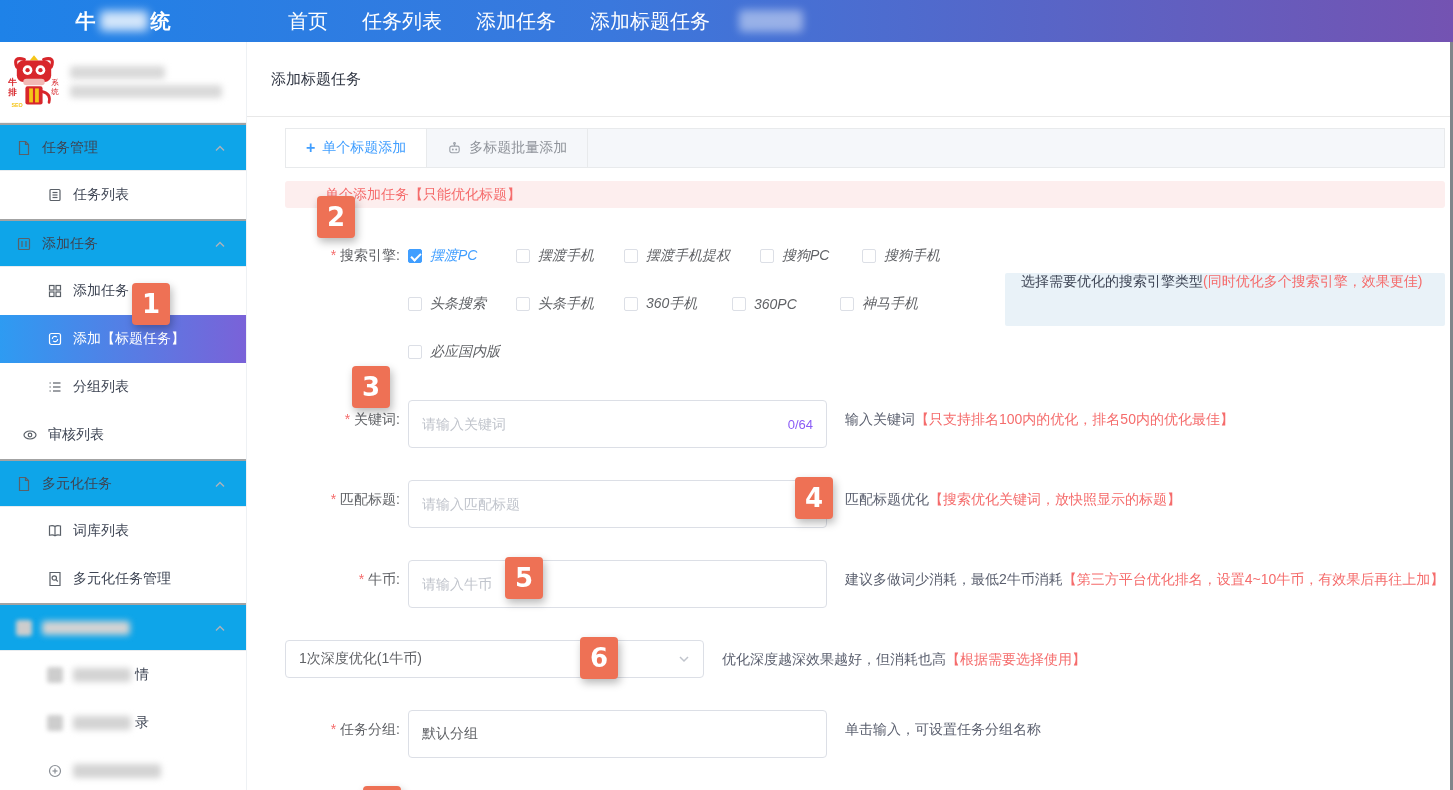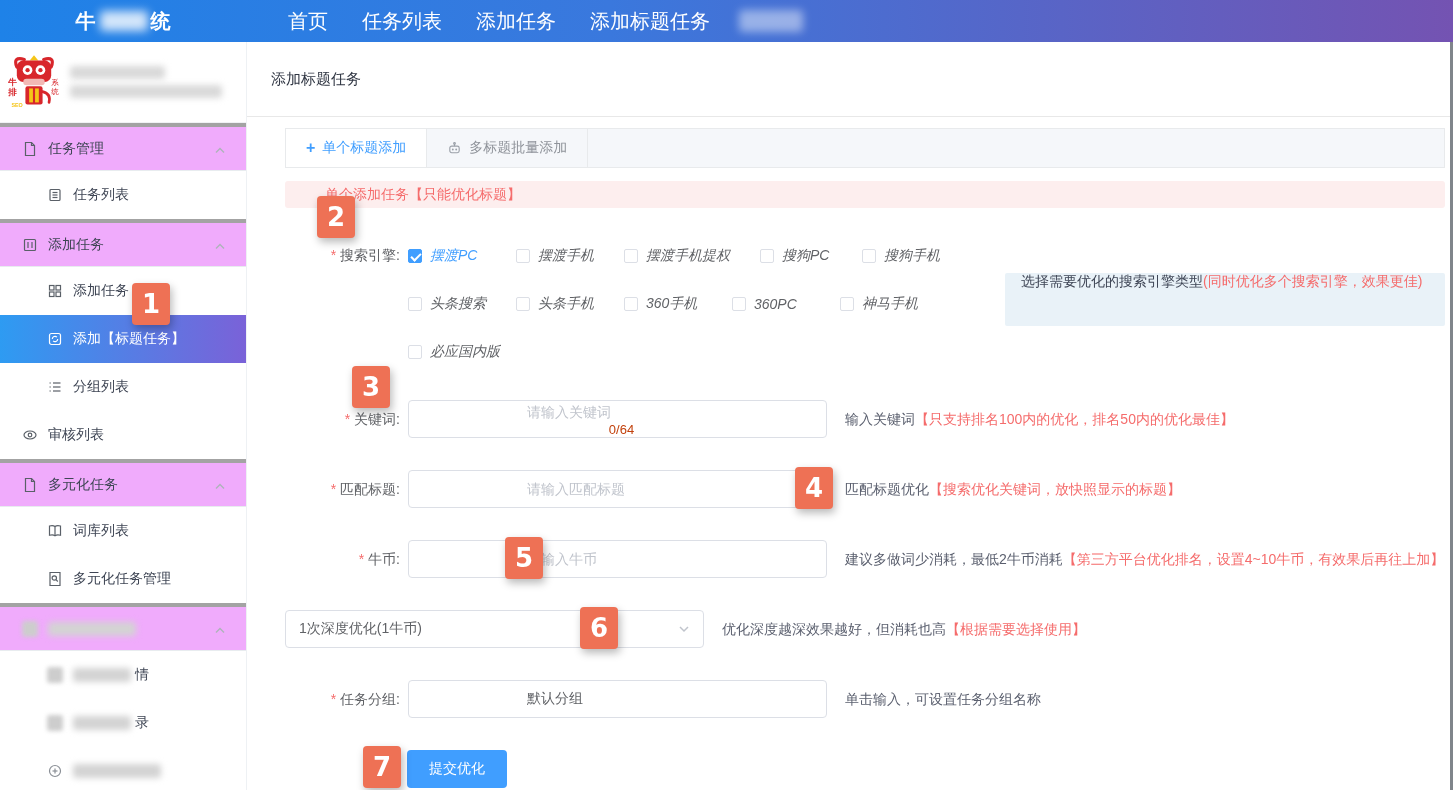--- a/index.html
+++ b/index.html
@@ -24,21 +24,21 @@
   
   .sidebar { position:absolute; top:42px; left:0; bottom:0; width:247px; background:#fff;
     border-right:1px solid #eef1f4; z-index:20; }
   .profile { height:81px; display:flex; align-items:center; padding:0 8px; border-bottom:1px solid #f0f2f4; }
   .profile-lines { margin-left:10px; flex:1; }
   .pline { height:13px; background:#d9d9d9; border-radius:3px; filter:blur(3px); margin:6px 0; }
   .pline.short { width:95px; } .pline.long { width:152px; }
 
   .menu-row { height:48px; display:flex; align-items:center; font-size:14px; color:#3e4554;
     position:relative; cursor:pointer; background:#fff; }
-  .menu-header { background:#f0abfc; padding-left:22px; border-top:4px solid #a3a3a3; border-bottom:1px solid #e8ecef; color:#3e4554; }
+  .menu-header { background:#0ea5e9; padding-left:16px; border-top:2px solid #a3a3a3; border-bottom:1px solid #e8ecef; color:#3e4554; }
   .menu-top { padding-left:22px; }
   .menu-sub { padding-left:47px; }
   .menu-active { background:linear-gradient(90deg,#2e9bf2 0%,#7a62d8 100%); color:#fff; }
   .menu-row .icon16 { margin-right:10px; flex:none; display:block; }
   .caret { position:absolute; right:20px; top:18px; }
   .blur-icon { width:16px; height:16px; background:#cdcdcd; border-radius:3px; filter:blur(2px); margin-right:10px; flex:none; }
   .blur-bar { height:14px; width:88px; background:#d3d3d3; border-radius:3px; filter:blur(3px); margin-right:4px; }
 
   
   .main { position:absolute; top:42px; left:247px; right:0; bottom:0; background:#fff; overflow:hidden; }
@@ -58,26 +58,26 @@
   .step-badge { position:absolute; width:38px; height:42px; border-radius:4px; background:#ee7155;
     color:#fff; font-size:26px; font-weight:bold; display:flex; align-items:center; justify-content:center;
     box-shadow:2px 4px 9px rgba(0,0,0,.28); z-index:10; font-family:"DejaVu Sans",sans-serif; }
 
   .form { margin-top:37px; }
   .form-row { display:flex; align-items:flex-start; margin-bottom:32px; position:relative; }
   .form-label { width:123px; flex:none; text-align:right; padding-right:8px; font-size:14px; color:#606266; line-height:38px; white-space:nowrap; }
   .engines-row .form-label { line-height:20px; }
   .req { color:#f56c6c; margin-right:4px; }
 
-  .input-box { width:419px; height:38px; border:1px solid #dcdfe6; border-radius:4px; background:#fff;
-    display:flex; align-items:center; padding:0 13px;flex-direction:column; }
+  .input-box { width:419px; height:48px; border:1px solid #dcdfe6; border-radius:4px; background:#fff;
+    display:flex; align-items:center; padding:0 13px; }
   .input-box input { border:none; outline:none; flex:1; font-size:14px; color:#606266; background:transparent;
     font-family:"Liberation Sans","DejaVu Sans",sans-serif; min-width:0; }
   .input-box input::placeholder { color:#c0c4cc; }
-  .counter { font-size:13px; color:#c2410c; margin-left:8px; flex:none; }
+  .counter { font-size:13px; color:#8b5cf6; margin-left:8px; flex:none; }
   .select-box { width:419px; height:38px; border:1px solid #dcdfe6; border-radius:4px; background:#fff;
     display:flex; align-items:center; justify-content:space-between; padding:0 13px; font-size:14px; color:#606266; cursor:pointer; }
   .row-hint { margin-left:18px; font-size:14px; line-height:38px; color:#5a5f6e; white-space:nowrap; }
   .row-hint .red { color:#f56c6c; }
 
   .engine-group { padding-top:1px; }
   .cb-row { display:flex; align-items:center; height:20px; margin-bottom:28px;font-style:italic; }
   .cb-row:last-child { margin-bottom:0; }
   .cb-item { display:flex; align-items:center; font-size:14px; color:#606266; cursor:pointer; width:108px; }
   .cb-item.cb-wide { width:136px; } .cb-item.cb-mid { width:102px; } .cb-item.cb-last { width:auto; }

